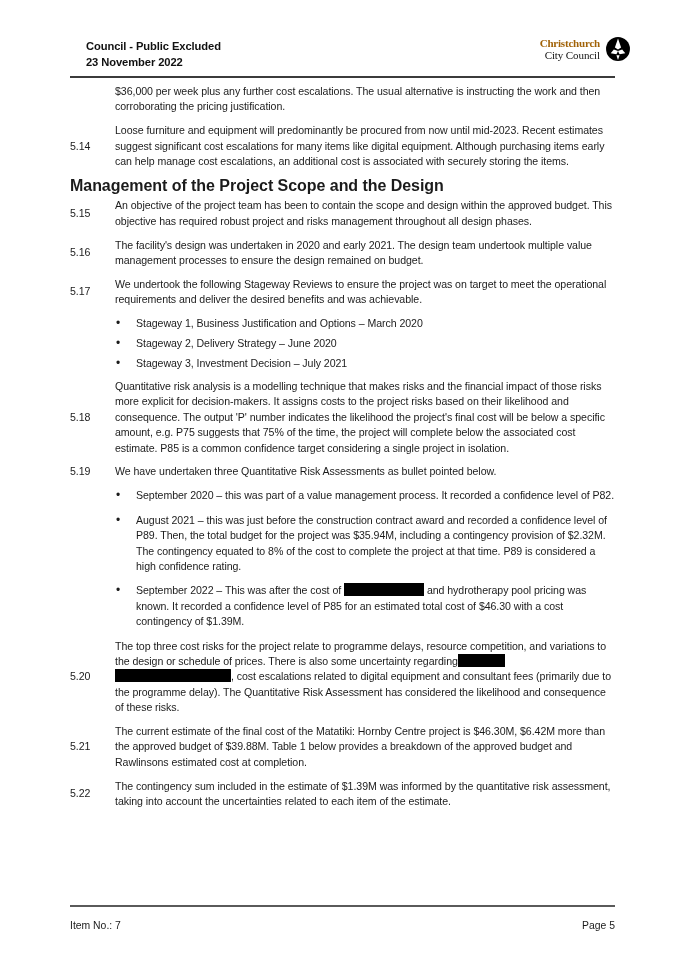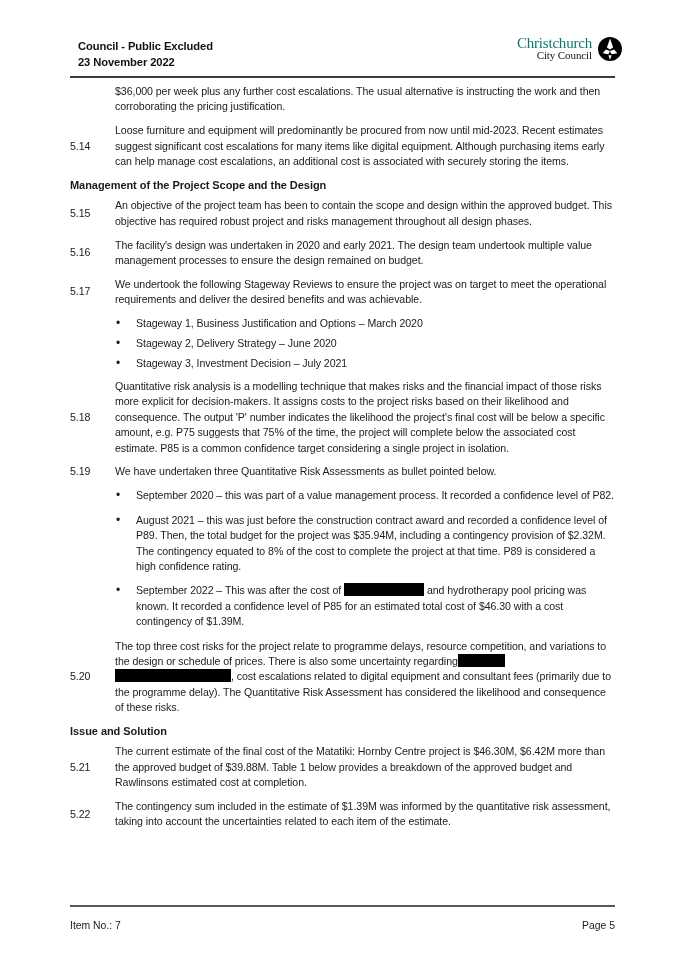--- a/index.html
+++ b/index.html
@@ -22,21 +22,21 @@
     width: 675px;
     height: 955px;
     box-sizing: border-box;
     padding: 0;
     background: #fff;
   }
 
   
   .header {
     position: absolute;
-    left: 78px;
+    left: 86px;
     top: 38px;
     width: 545px;
     display: flex;
     justify-content: space-between;
     align-items: flex-start;
   }
   .header-left {
     font-size: 11.2px;
     font-weight: bold;
     line-height: 16px;
@@ -50,23 +50,23 @@
     align-items: center;
     gap: 5px;
     margin-top: -2px;
   }
   .logo-text {
     text-align: right;
     line-height: 12.5px;
   }
   .logo-text .l1 {
     font-family: "Liberation Serif", serif;
-    font-size: 15px;
-    font-weight: normal;
-    color: #0f766e;
+    font-size: 11px;
+    font-weight: bold;
+    color: #a16207;
     letter-spacing: -0.2px;
     display: block;
   }
   .logo-text .l2 {
     font-family: "Liberation Serif", serif;
     font-size: 11px;
     font-weight: normal;
     color: #111;
     letter-spacing: -0.1px;
     display: block;
@@ -105,21 +105,21 @@
   }
   .para .txt {
     flex: 1 1 auto;
     text-align: left;
     letter-spacing: -0.06px;
   }
   .para.no-num .num { visibility: hidden; }
 
   .heading {
     font-weight: bold;
-    font-size: 11px;
+    font-size: 16px;
     margin: 0 0 5px 0;
     padding-left: 0;
     letter-spacing: -0.05px;
   }
 
   .bullet-list { margin: 0 0 8px 0; padding: 0; list-style: none; }
   .bullet-item {
     display: flex;
     align-items: flex-start;
     margin-bottom: 9.2px;
@@ -264,21 +264,20 @@
         <span class="dot">•</span>
         <span class="btxt"><span>September 2022 – This was after the cost of</span> <span class="redact redact-a"></span> <span>and hydrotherapy pool pricing was known.  It recorded a confidence level of P85 for an estimated total cost of $46.30 with a cost contingency of $1.39M.</span></span>
       </li>
     </ul>
 
     <div class="para">
       <div class="num">5.20</div>
       <div class="txt"><span>The top three cost risks for the project relate to programme delays, resource competition, and variations to the design or schedule of prices.  There is also some uncertainty regarding</span><span class="redact redact-b"></span><span class="redact redact-c"></span><span>, cost escalations related to digital equipment and consultant fees (primarily due to the programme delay).  The Quantitative Risk Assessment has considered the likelihood and consequence of these risks.</span></div>
     </div>
 
-    <div class="heading">Issue and Solution</div>
 
     <div class="para">
       <div class="num">5.21</div>
       <div class="txt">The current estimate of the final cost of the Matatiki: Hornby Centre project is $46.30M, $6.42M more than the approved budget of $39.88M.  Table 1 below provides a breakdown of the approved budget and Rawlinsons estimated cost at completion.</div>
     </div>
 
     <div class="para">
       <div class="num">5.22</div>
       <div class="txt">The contingency sum included in the estimate of $1.39M was informed by the quantitative risk assessment, taking into account the uncertainties related to each item of the estimate.</div>
     </div>

